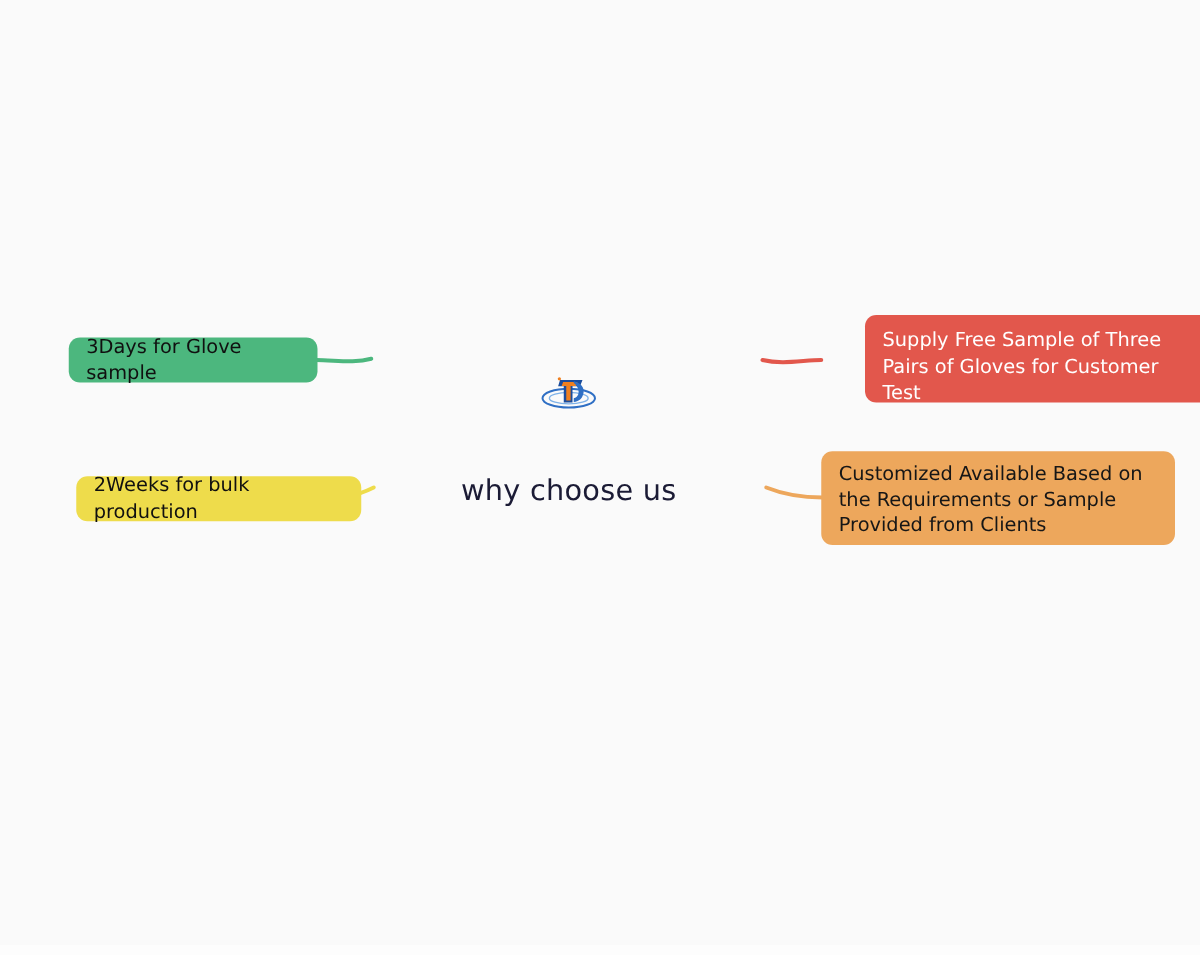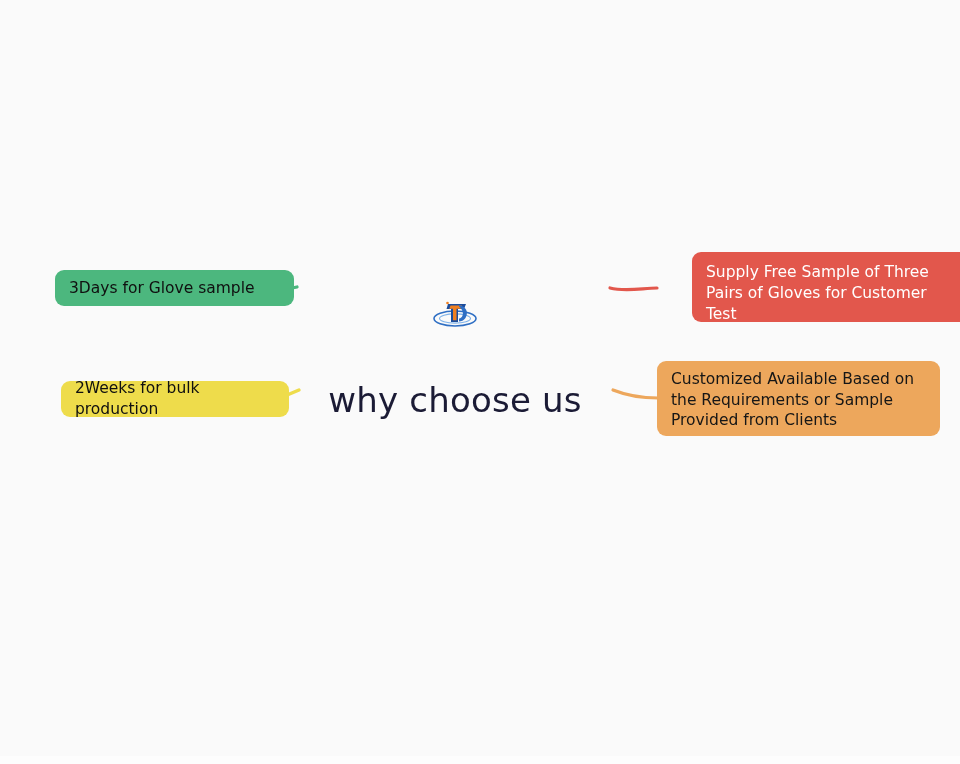--- a/index.html
+++ b/index.html
@@ -49,21 +49,21 @@
     flex-direction: column;
     align-items: center;
   }
   #logo-wrap {
     width: 46px;
     height: 32px;
     margin-top: 6px;
   }
   #hub-title {
     margin-top: 50px;
-    font-size: 34px;
+    font-size: 23px;
     letter-spacing: 0.2px;
     color: #1b1b35;
     font-family: "DejaVu Sans", sans-serif;
     font-weight: 400;
     white-space: nowrap;
   }
 
   
   .node {
     position: absolute;
@@ -76,21 +76,21 @@
   .node-label {
     font-size: 15.5px;
     line-height: 1.35;
     font-family: "DejaVu Sans", sans-serif;
     font-weight: 400;
   }
 
   #node-sample-time {
     left: 55px;
     top: 270px;
-    width: 239px;
+    width: 199px;
     height: 36px;
     background: #4cb77e;
   }
   #node-sample-time .node-label { color: #101010; }
 
   #node-bulk-time {
     left: 25px;
     top: 381px;
     width: 228px;
     height: 36px;

